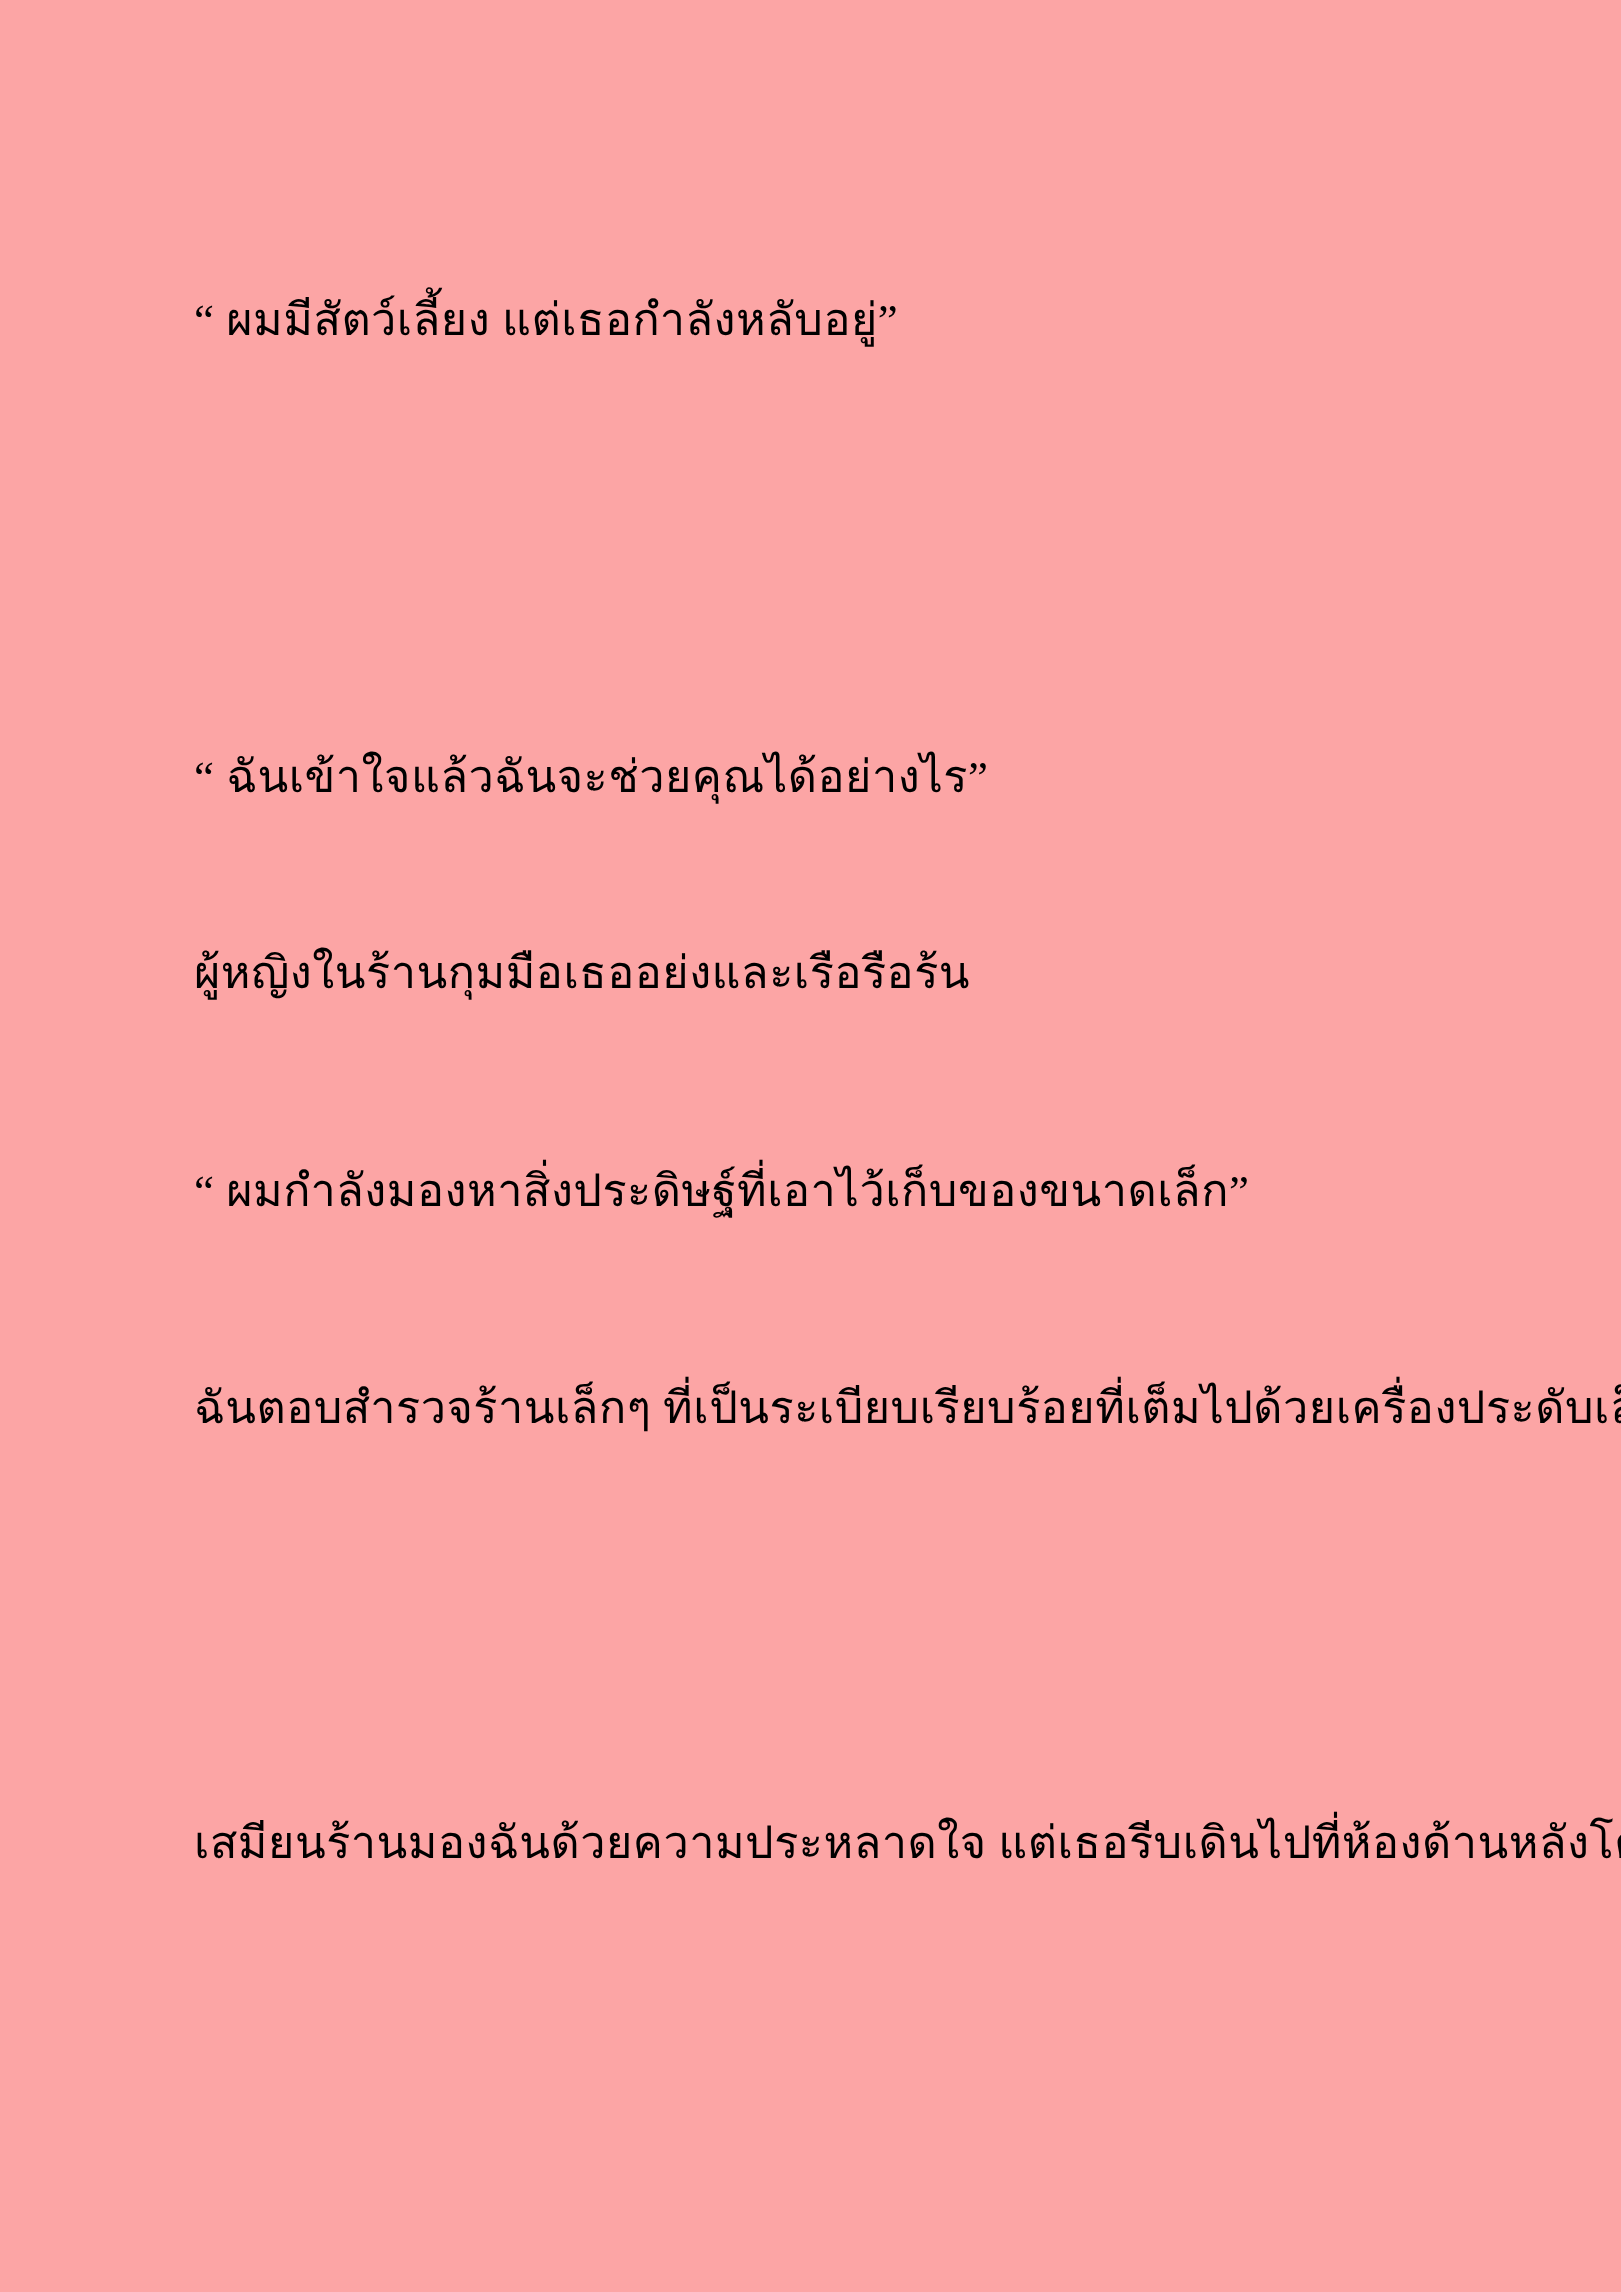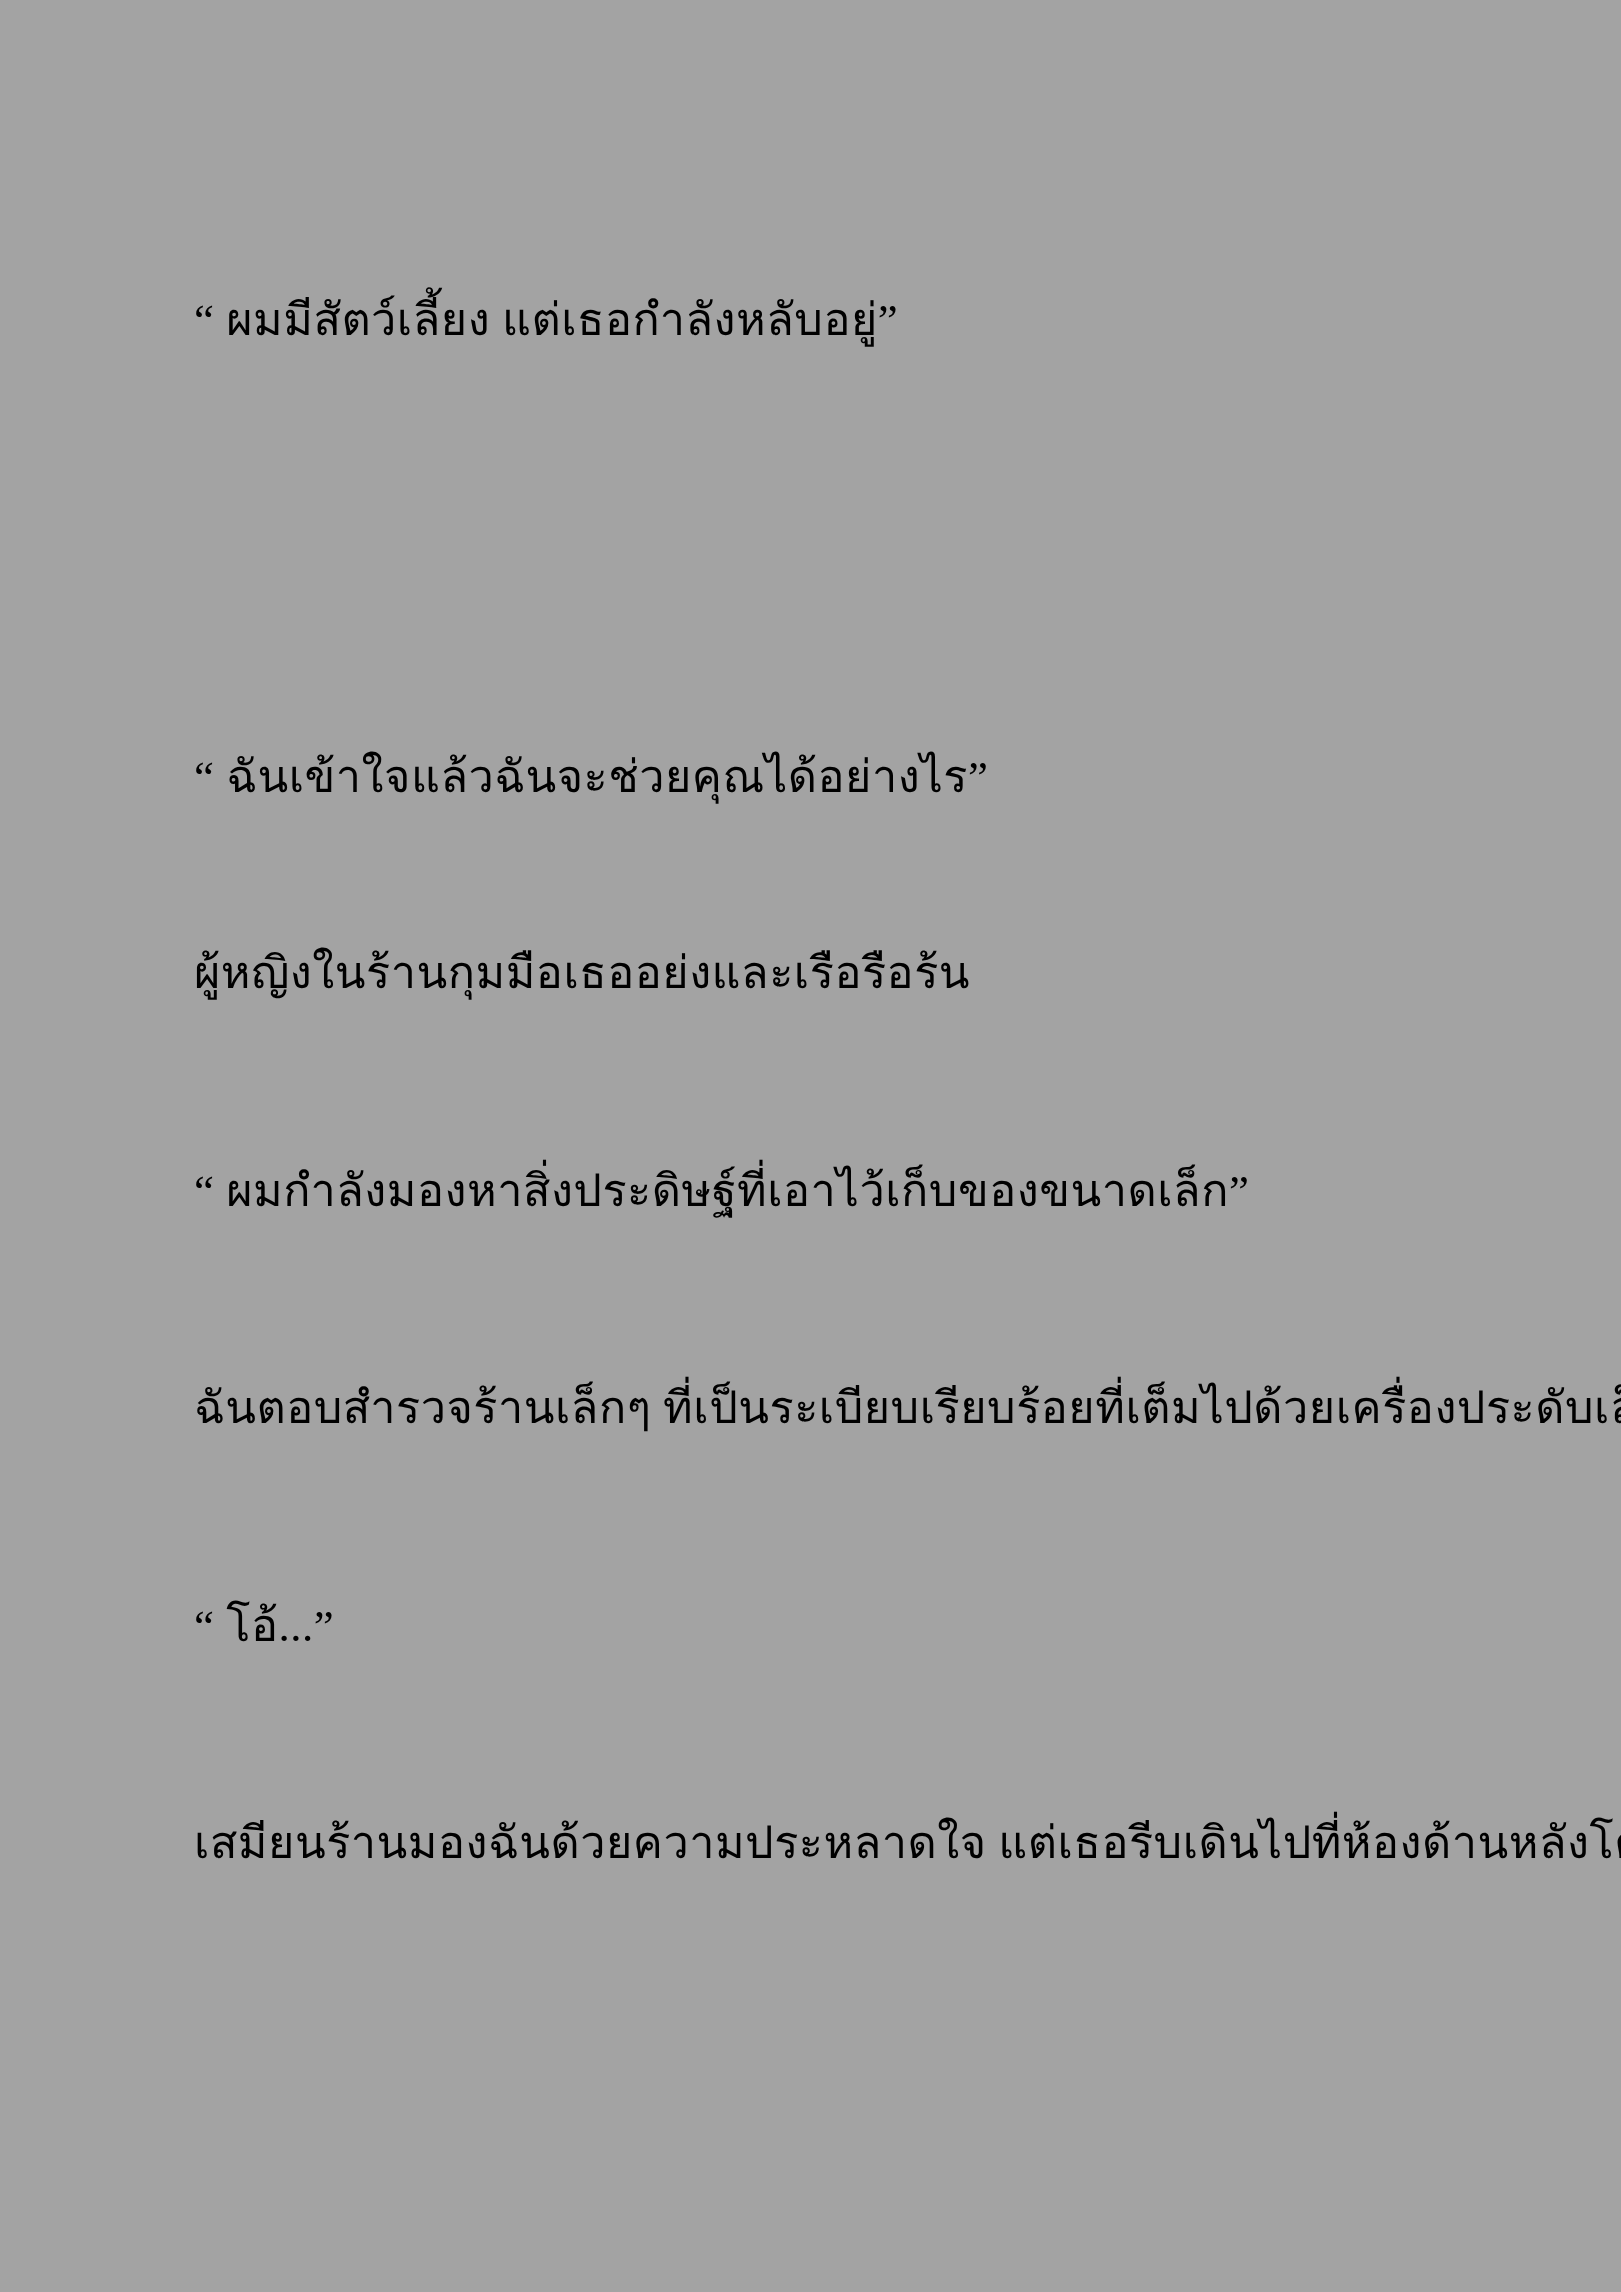--- a/index.html
+++ b/index.html
@@ -4,21 +4,21 @@
 <style>
   html, body {
     margin: 0;
     padding: 0;
     background: #ffffff;
   }
   .page {
     position: relative;
     width: 1621px;
     height: 2293px;
-    background: #a3a3a3;
+    background: #fca5a5;
     overflow: hidden;
     font-family: "Liberation Serif", serif;
   }
   .para {
     position: absolute;
     left: 194px;
     right: 118px;
     font-size: 45px;
     line-height: 1.5;
     color: #000000;
@@ -37,16 +37,15 @@
 </style>
 </head>
 <body>
 
 <div class="page">
   <div class="para p0">“ ผมมีสัตว์เลี้ยง แต่เธอกำลังหลับอยู่”</div>
   <div class="para p2">“ ฉันเข้าใจแล้วฉันจะช่วยคุณได้อย่างไร”</div>
   <div class="para p3">ผู้หญิงในร้านกุมมือเธออย่งและเรือรือร้น</div>
   <div class="para p4">“ ผมกำลังมองหาสิ่งประดิษฐ์ที่เอาไว้เก็บของขนาดเล็ก”</div>
   <div class="para p5">ฉันตอบสำรวจร้านเล็กๆ ที่เป็นระเบียบเรียบร้อยที่เต็มไปด้วยเครื่องประดับเล็กๆ</div>
-  <div class="para p6">“ โอ้...”</div>
   <div class="para p7">เสมียนร้านมองฉันด้วยความประหลาดใจ แต่เธอรีบเดินไปที่ห้องด้านหลังโต๊ะทำงาน</div>
 </div>
 
 
 </body></html>

